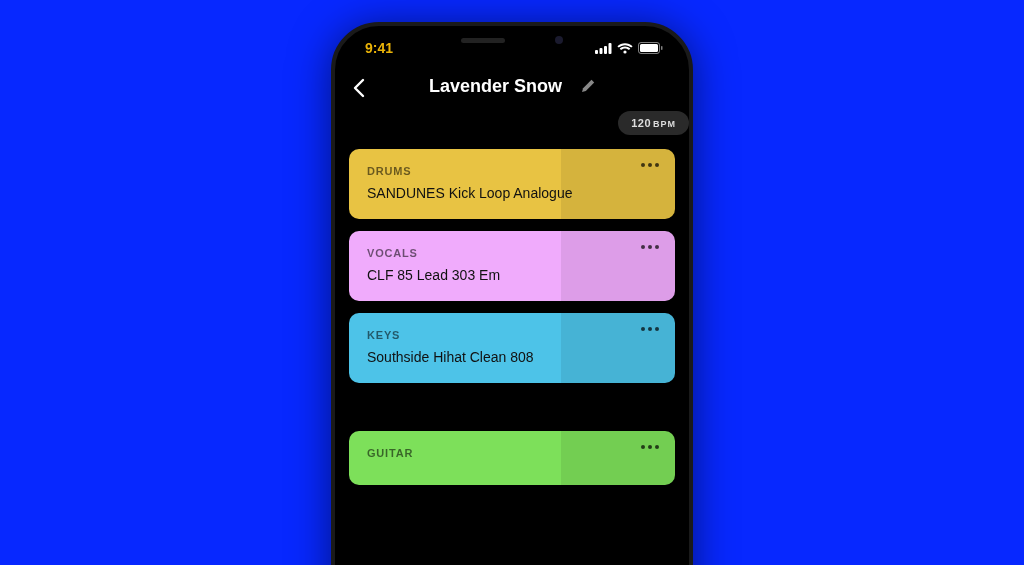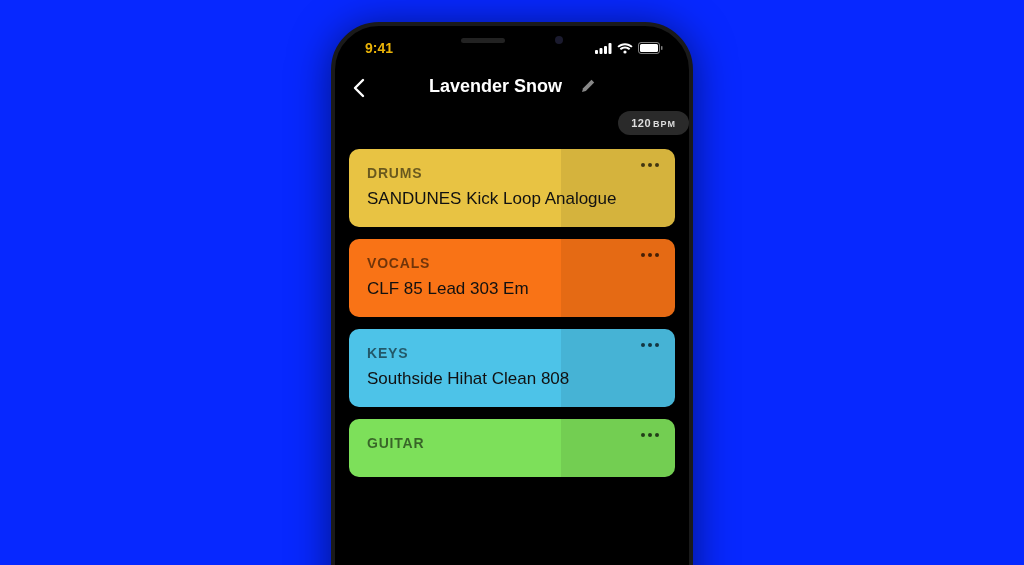--- a/index.html
+++ b/index.html
@@ -135,30 +135,30 @@
     }
     .track-darken {
       position: absolute;
       top: 0;
       right: 0;
       bottom: 0;
       width: 35%;
       background: rgba(0,0,0,0.08);
     }
     .track-label {
-      font-size: 14px;
+      font-size: 11px;
       font-weight: 700;
       letter-spacing: 0.8px;
       color: rgba(0,0,0,0.55);
       margin-bottom: 8px;
       position: relative;
       z-index: 1;
     }
     .track-name {
-      font-size: 17px;
+      font-size: 14px;
       font-weight: 500;
       color: #111;
       position: relative;
       z-index: 1;
     }
     .track-more {
       position: absolute;
       top: 14px;
       right: 16px;
       z-index: 2;
@@ -166,23 +166,23 @@
       gap: 3px;
       cursor: pointer;
     }
     .track-more span {
       width: 4px;
       height: 4px;
       background: rgba(0,0,0,0.7);
       border-radius: 50%;
     }
     .track-drums { background: #e8c343; }
-    .track-vocals { background: #f97316; }
+    .track-vocals { background: #f0abfc; }
     .track-keys { background: #4dc3e8; }
-    .track-guitar { background: #7de05a; }
+    .track-guitar { background: #7de05a; margin-top: 36px; }
     .side-button {
       position: absolute;
       background: #0a0a0a;
       border-radius: 3px;
     }
     .side-left-1 { left: -7px; top: 118px; width: 5px; height: 26px; }
     .side-left-2 { left: -7px; top: 158px; width: 5px; height: 48px; }
     .side-left-3 { left: -7px; top: 216px; width: 5px; height: 48px; }
     .side-right { right: -7px; top: 172px; width: 5px; height: 72px; }
   </style>

